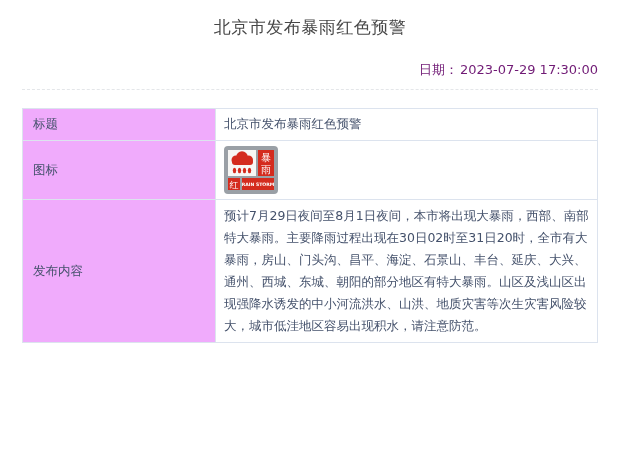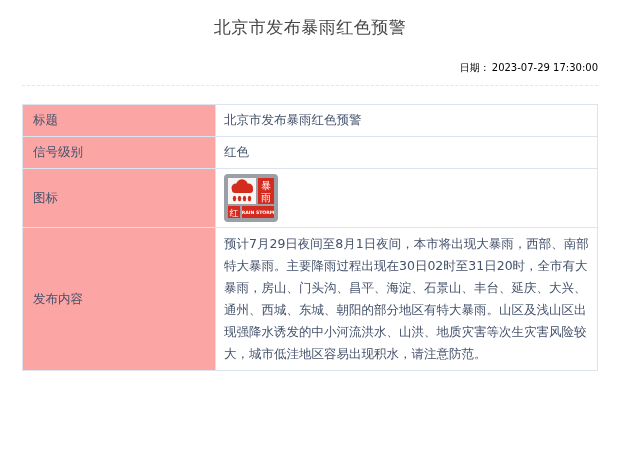--- a/index.html
+++ b/index.html
@@ -15,39 +15,39 @@
   .page-title {
     text-align:center;
     font-size:17px;
     color:#474747;
     padding-top:16px;
     letter-spacing:0.5px;
   }
 
   .date-line {
     text-align:right;
-    font-size:10px;
-    color:#000000;
+    font-size:13px;
+    color:#701a75;
     margin-top:22px;
     padding-bottom:10px;
     border-bottom:1px dashed #e4e6e9;
   }
   .date-line .dv { margin-left:2px; }
 
   table.info {
     width:100%;
     border-collapse:collapse;
     margin-top:18px;
     font-size:12.5px;
     color:#44516b;
   }
   table.info td { border:1px solid #dce3ee; vertical-align:middle; }
   td.lab {
     width:172px;
-    background:#fca5a5;
+    background:#f0abfc;
     padding:7px 10px;
     font-weight:400;
   }
   td.val { padding:7px 8px; background:#ffffff; }
   td.val.content { line-height:22px; padding:5px 8px; }
   td.val.iconcell { padding:5px 8px; }
 
   .ws-icon { display:block; }
 </style>
 </head>
@@ -59,24 +59,20 @@
 
   <div class="date-line">
     <span>日期：</span><span class="dv">2023-07-29 17:30:00</span>
   </div>
 
   <table class="info">
     <tbody>
       <tr>
         <td class="lab">标题</td>
         <td class="val">北京市发布暴雨红色预警</td>
-      </tr>
-      <tr>
-        <td class="lab">信号级别</td>
-        <td class="val">红色</td>
       </tr>
       <tr>
         <td class="lab">图标</td>
         <td class="val iconcell">
           <svg class="ws-icon" width="54" height="48" viewBox="0 0 54 48" xmlns="http://www.w3.org/2000/svg">
 
             <rect x="0" y="0" width="54" height="48" rx="4" fill="#9aa0a6"></rect>
 
             <rect x="4" y="4" width="28" height="26" fill="#f7f6f4"></rect>
 

